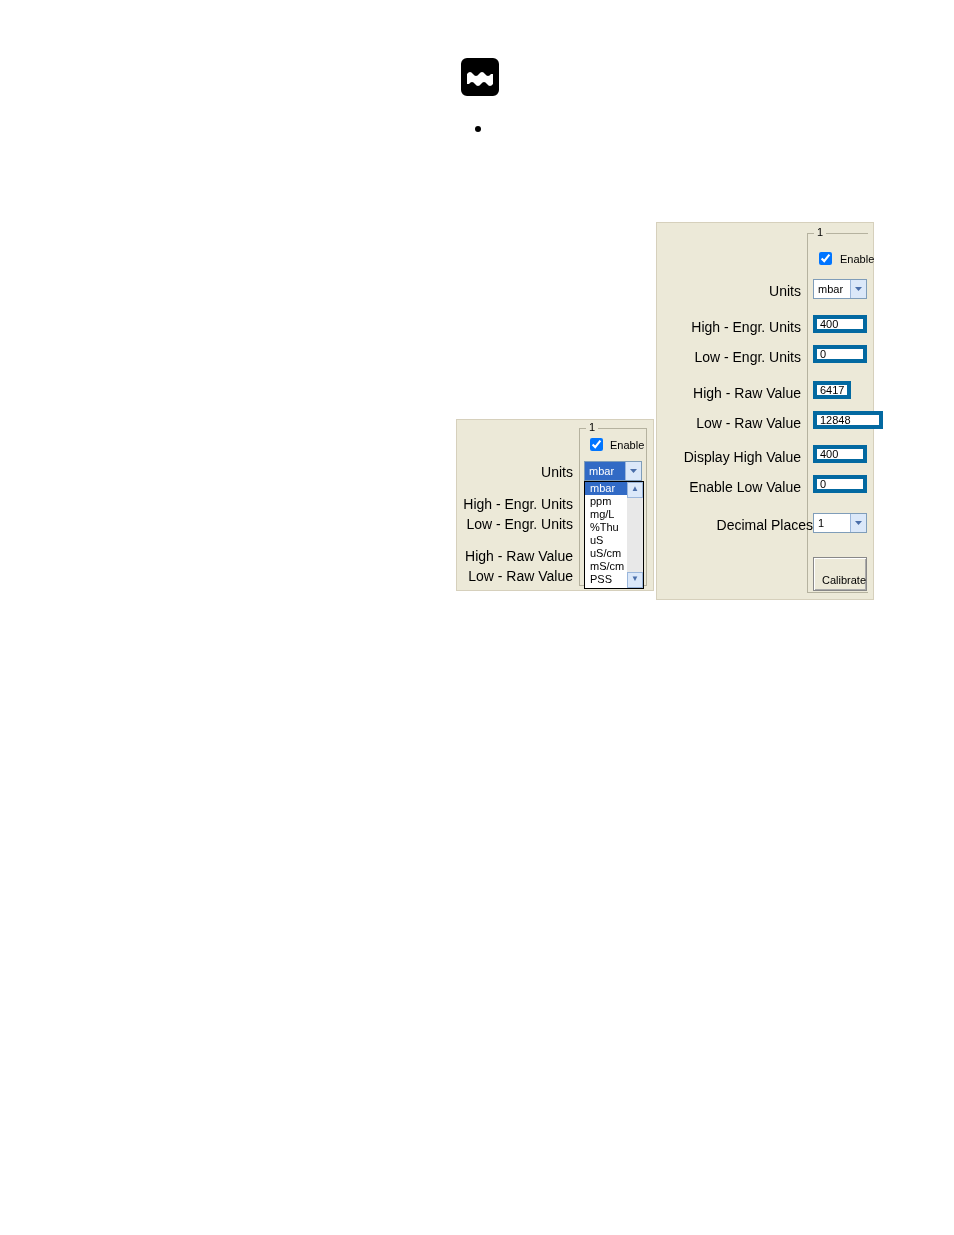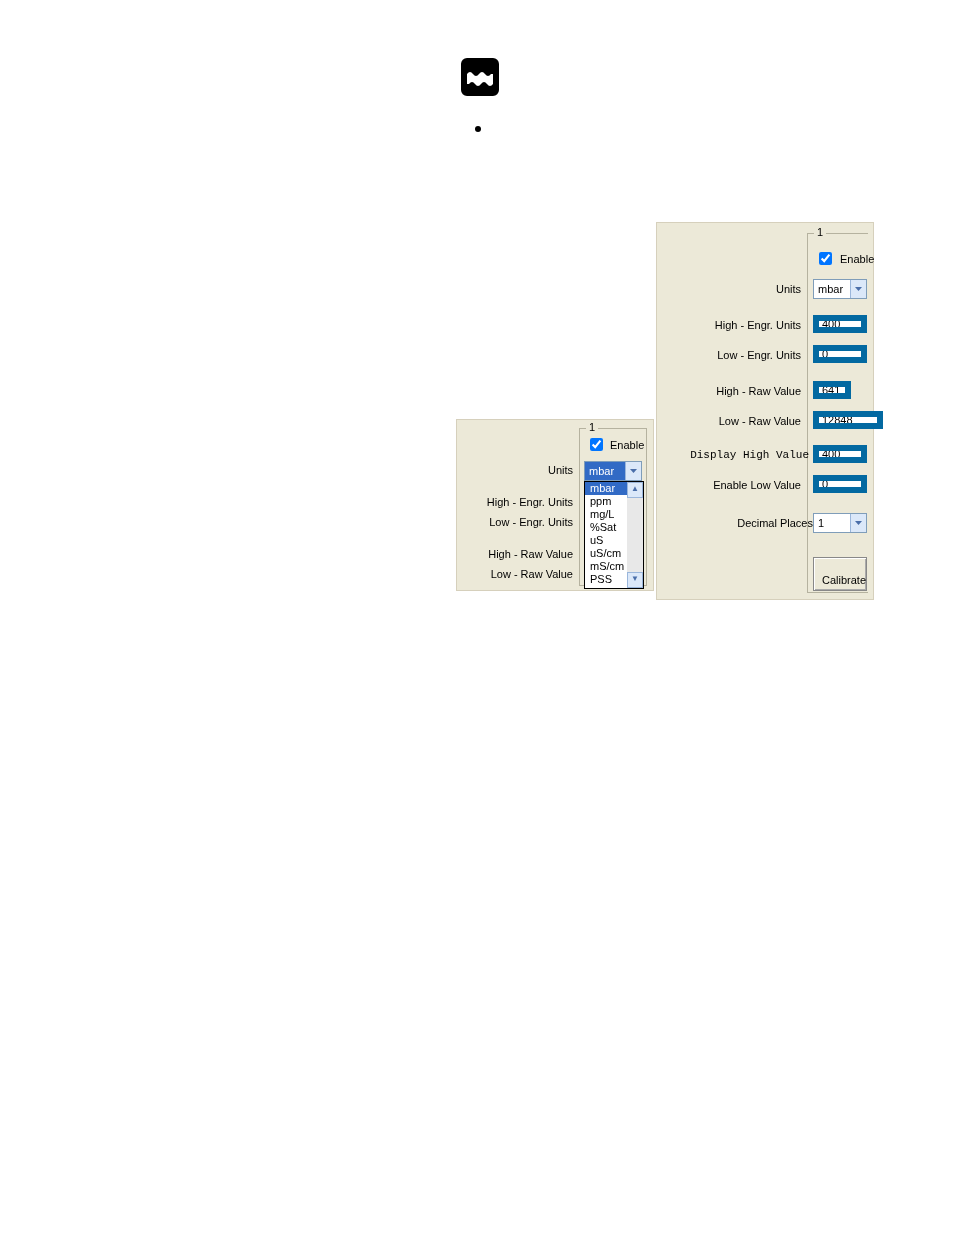--- a/index.html
+++ b/index.html
@@ -4,22 +4,22 @@
 <style>
   html,body{margin:0;padding:0;background:#fff;font-family:Tahoma,Arial,sans-serif;font-size:11px;color:#000;width:954px;height:1235px;}
   .page{position:relative;width:954px;height:1235px;}
   .logo{position:absolute;left:461px;top:58px;width:34px;height:34px;border:2px solid #000;border-radius:6px;background:#000;display:flex;align-items:center;justify-content:center;}
   .logo svg{width:30px;height:30px;}
   .bullet{position:absolute;left:475px;top:126px;width:6px;height:6px;background:#000;border-radius:50%;}
   
   .panel{position:absolute;background:#ece9d8;border:1px solid #d6d0bc;}
   .group{position:absolute;border:1px solid #b5b29f;}
   .group-legend{position:absolute;top:-8px;left:6px;background:#ece9d8;padding:0 3px;font-size:11px;color:#000;}
-  .lbl{position:absolute;text-align:right;font-size:11px;color:#000;}
-  .txt{border:6px solid #0369a1;background:#fff;height:18px;font-size:11px;padding:0 3px;box-sizing:border-box;}
+  .lbl{position:absolute;text-align:right;font-size:14px;color:#000;}
+  .txt{border:4px solid #0369a1;background:#fff;height:18px;font-size:11px;padding:0 3px;box-sizing:border-box;}
   .btn{border:1px solid #888;background:#ece9d8;height:33px;font-size:11px;padding:16px 8px;box-shadow:inset 1px 1px 0 #fff, inset -1px -1px 0 #aaa;}
   .chk{width:13px;height:13px;vertical-align:middle;}
   
   .dropdown-list{position:absolute;border:1px solid #000;background:#fff;font-size:11px;z-index:5;}
   .dropdown-list .opt{padding:0 5px;line-height:13px;white-space:nowrap;}
   .dropdown-list .opt.selected{background:#316ac5;color:#fff;}
   .dropdown-scroll{position:absolute;right:0;top:0;bottom:0;width:16px;background:#e8e8e8;display:flex;flex-direction:column;justify-content:space-between;align-items:center;}
   .scroll-btn{width:14px;height:14px;background:#dbe8f9;border:1px solid #9ab6db;font-size:8px;line-height:12px;text-align:center;color:#4a6ea9;}
   
   .combo{display:flex;border:1px solid #7f9db9;background:#fff;height:20px;box-sizing:border-box;}
@@ -56,21 +56,21 @@
         <svg viewBox="0 0 7 4">
               <path d="M0 0 L7 0 L3.5 4 Z" fill="#4a6ea9"></path>
             </svg>
       </div>
     </div>
 
     <div class="dropdown-list" style="left:4px;top:52px;width:58px;height:106px;">
       <div class="opt selected">mbar</div>
       <div class="opt">ppm</div>
       <div class="opt">mg/L</div>
-      <div class="opt">%Sat</div>
+      <div class="opt">%Thu</div>
       <div class="opt">uS</div>
       <div class="opt">uS/cm</div>
       <div class="opt">mS/cm</div>
       <div class="opt">PSS</div>
       <div class="dropdown-scroll">
         <div class="scroll-btn">▲</div>
         <div class="scroll-btn">▼</div>
       </div>
     </div>
   </div>
@@ -107,21 +107,21 @@
 
   <div class="lbl" style="left:0;top:126px;width:144px;">Low - Engr. Units</div>
   <input class="txt" style="position: absolute; left: 156px; top: 122px; width: 54px;" value="0">
 
   <div class="lbl" style="left:0;top:162px;width:144px;">High - Raw Value</div>
   <input class="txt" style="position: absolute; left: 156px; top: 158px; width: 38px;" value="64176">
 
   <div class="lbl" style="left:0;top:192px;width:144px;">Low - Raw Value</div>
   <input class="txt" style="position: absolute; left: 156px; top: 188px; width: 70px;" value="12848">
 
-  <div class="lbl" style="left:8px;top:226px;width:144px;font-family:Liberation Mono, monospace;">Display High Value</div>
+  <div class="lbl" style="left:0;top:226px;width:144px;">Display High Value</div>
   <input class="txt" style="position: absolute; left: 156px; top: 222px; width: 54px;" value="400">
 
   <div class="lbl" style="left:0;top:256px;width:144px;">Enable Low Value</div>
   <input class="txt" style="position: absolute; left: 156px; top: 252px; width: 54px;" value="0">
 
   <div class="lbl" style="left:0;top:294px;width:144px;padding-left:12px;">Decimal Places</div>
   <div class="combo" style="position:absolute;left:156px;top:290px;width:54px;">
     <div class="combo-text">1</div>
     <div class="combo-btn">
       <svg viewBox="0 0 7 4">

